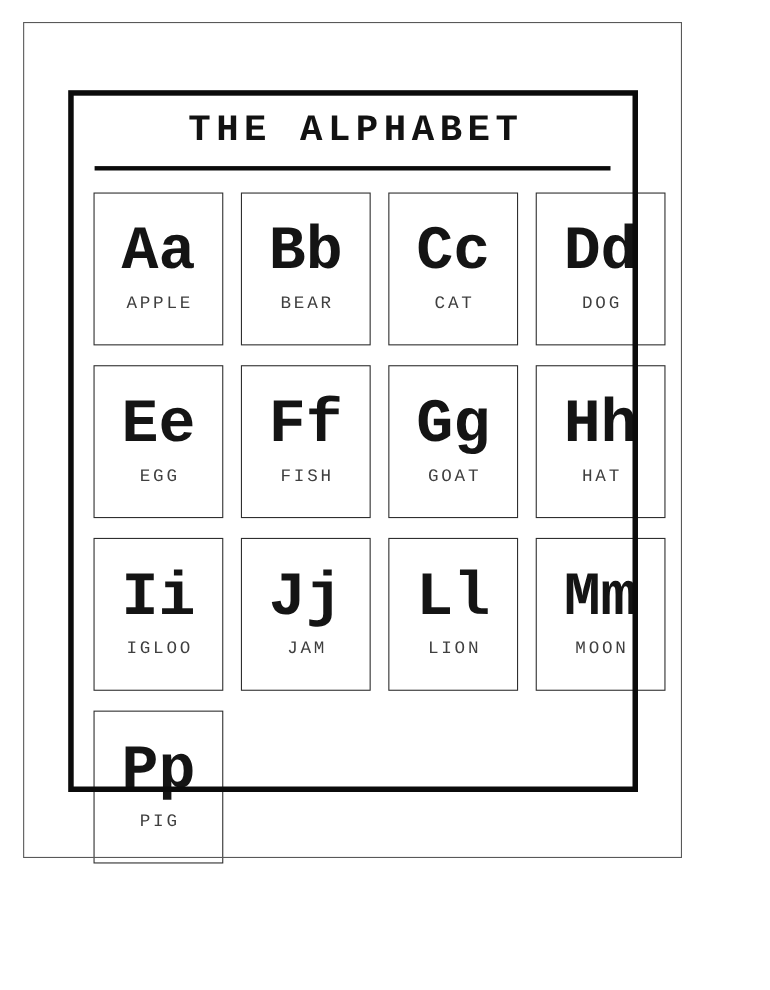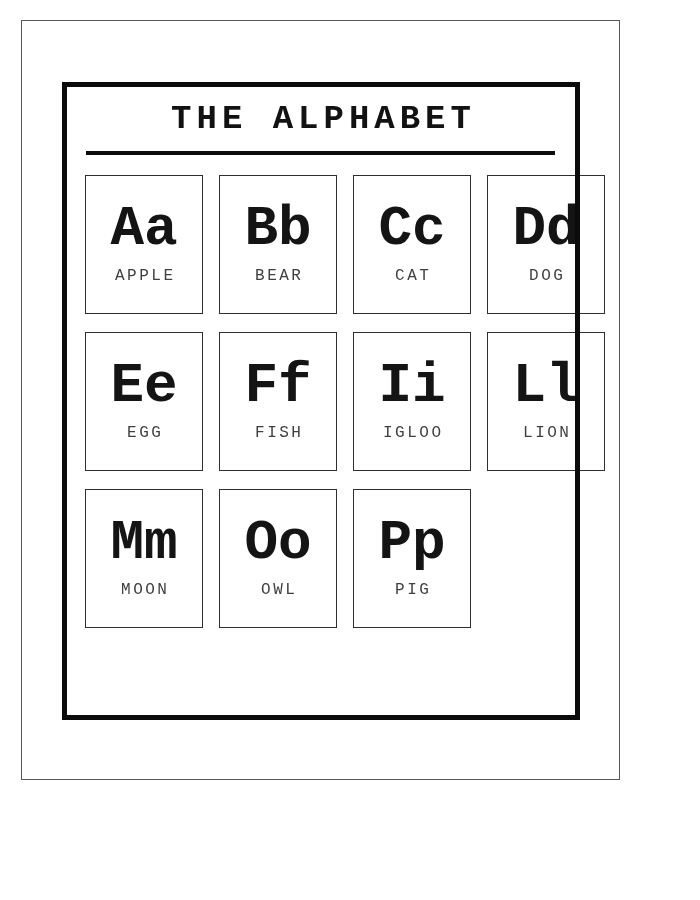--- a/index.html
+++ b/index.html
@@ -96,34 +96,42 @@
     </div>
     <div class="card">
       <div class="letters">Ee</div>
       <div class="word">EGG</div>
     </div>
     <div class="card">
       <div class="letters">Ff</div>
       <div class="word">FISH</div>
     </div>
     <div class="card">
+      <div class="letters">Gg</div>
+      <div class="word">GOAT</div>
+    </div>
+    <div class="card">
+      <div class="letters">Hh</div>
+      <div class="word">HAT</div>
+    </div>
+    <div class="card">
       <div class="letters">Ii</div>
       <div class="word">IGLOO</div>
+    </div>
+    <div class="card">
+      <div class="letters">Jj</div>
+      <div class="word">JAM</div>
     </div>
     <div class="card">
       <div class="letters">Ll</div>
       <div class="word">LION</div>
     </div>
     <div class="card">
       <div class="letters">Mm</div>
       <div class="word">MOON</div>
     </div>
     <div class="card">
-      <div class="letters">Oo</div>
-      <div class="word">OWL</div>
-    </div>
-    <div class="card">
       <div class="letters">Pp</div>
       <div class="word">PIG</div>
     </div>
   </div>
 
 </div>
 
 </body></html>

